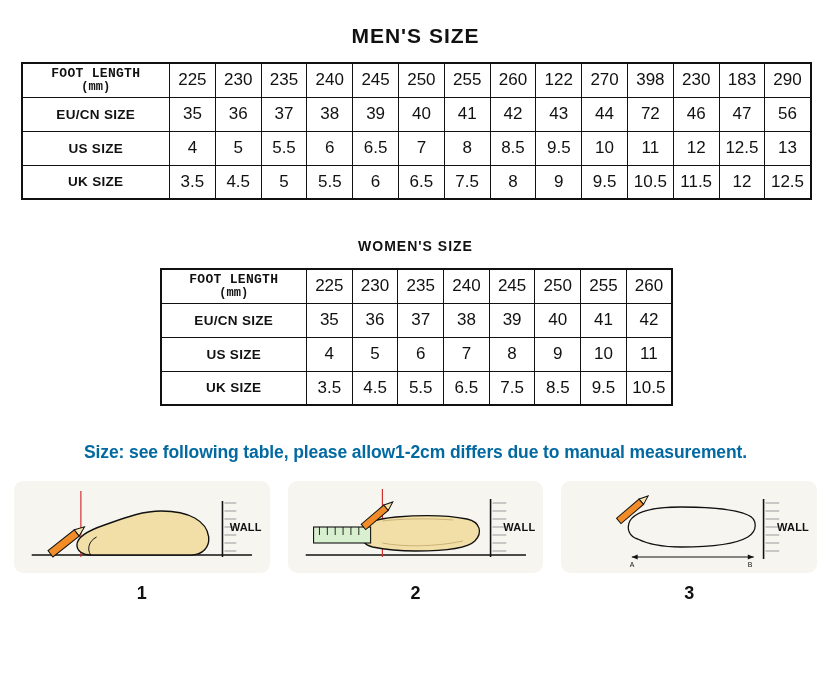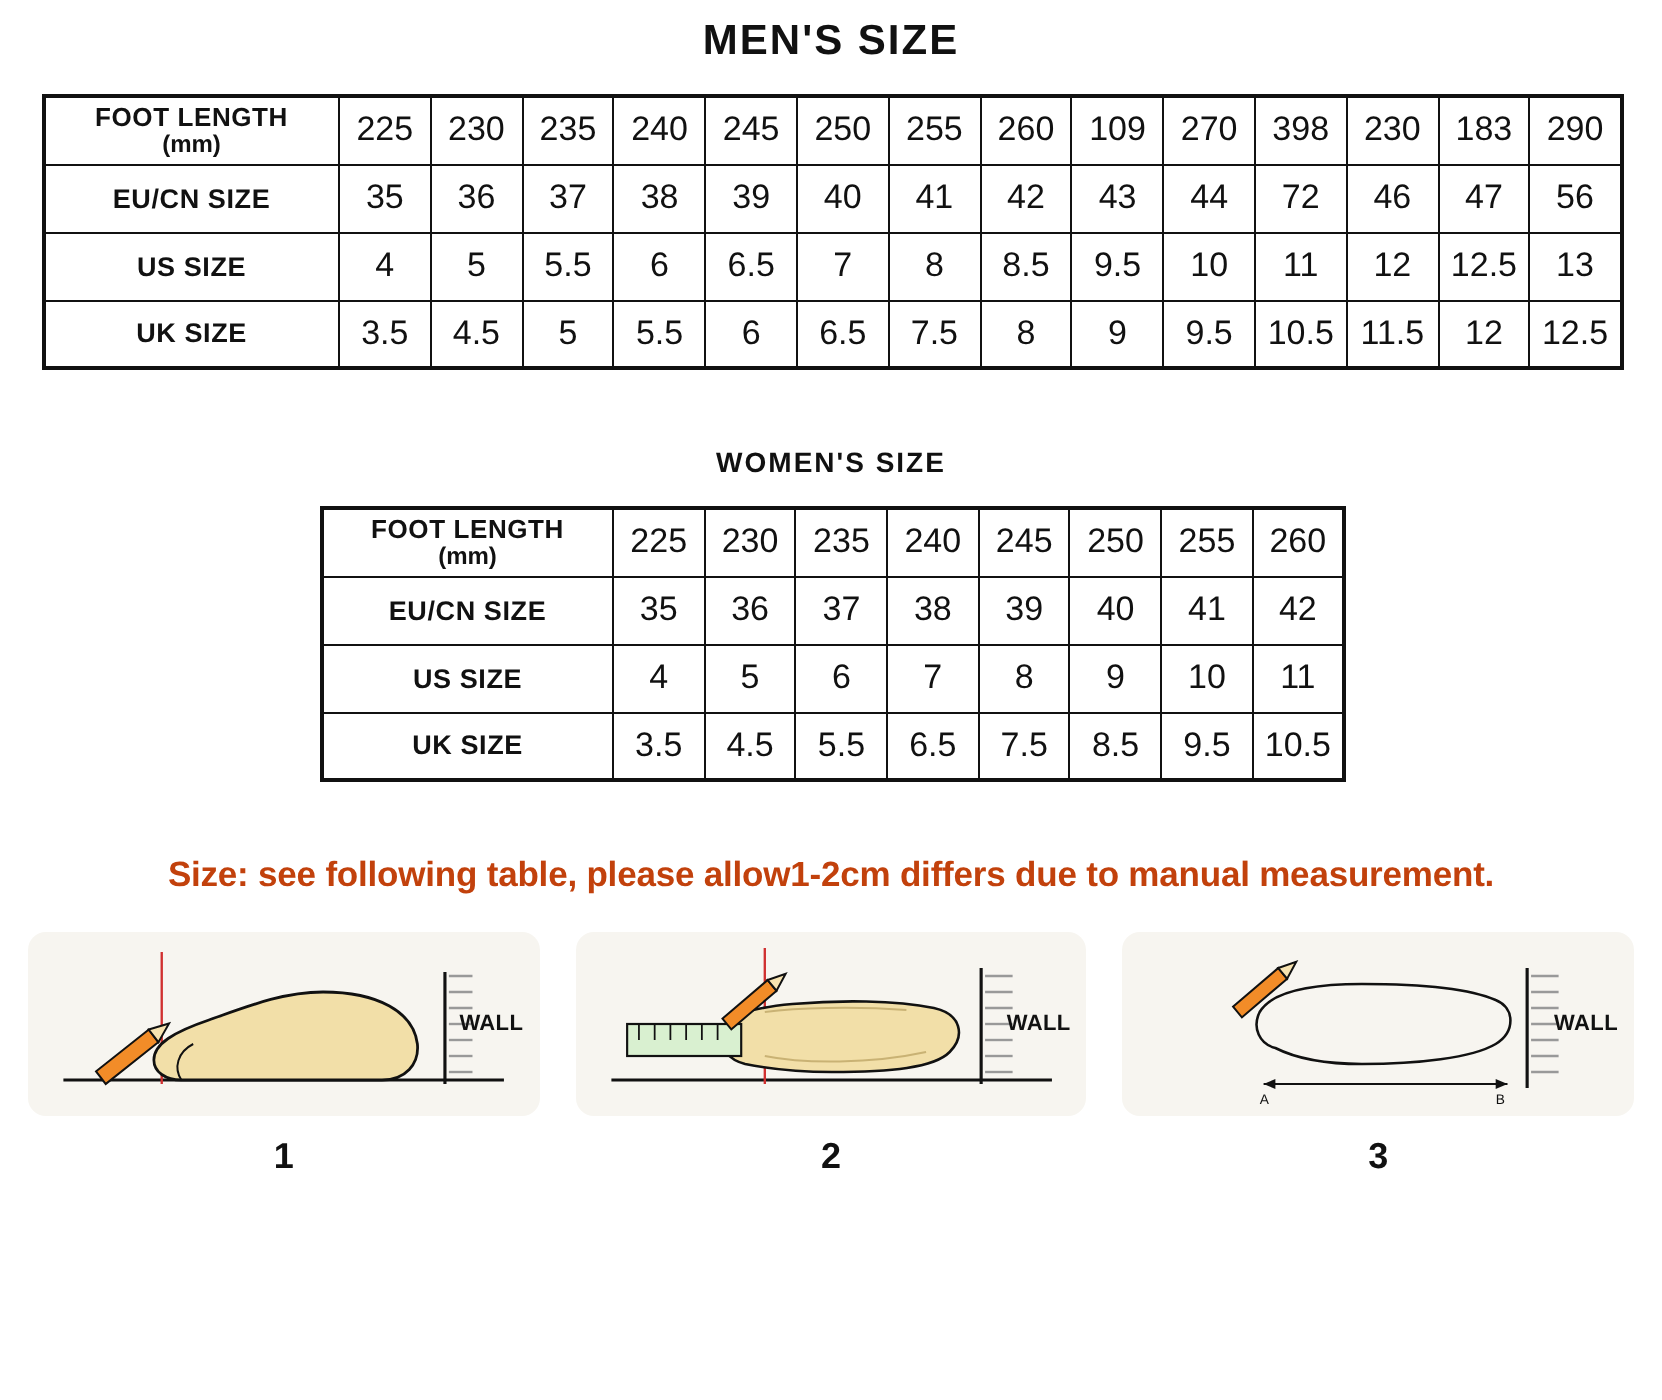--- a/index.html
+++ b/index.html
@@ -24,21 +24,21 @@
   }
 
   .section-title {
     text-align: center;
     font-weight: bold;
     letter-spacing: 1px;
     color: #111;
   }
   #mens-title {
     font-size: 21px;
-    margin-top: 9px;
+    margin-top: 24px;
     margin-bottom: 14px;
   }
   #womens-title {
     font-size: 14px;
     margin-top: 38px;
     margin-bottom: 14px;
   }
 
   table.size-table {
     border-collapse: collapse;
@@ -59,20 +59,21 @@
   }
   table.size-table td.rowhead {
     font-weight: bold;
     font-size: 13.5px;
     letter-spacing: 0.3px;
   }
   table.size-table td.rowhead.two-line {
     line-height: 1.05;
     font-size: 13px;
     padding: 2px 2px;
+    font-family: Liberation Mono, monospace;
   }
   .rowhead .sub {
     display: block;
     font-size: 12px;
     font-weight: bold;
     letter-spacing: 0;
   }
 
   
   #mens-wrap {
@@ -95,21 +96,21 @@
     width: 512px;
     border: 2px solid #111;
   }
   #womens-table td.rowhead { width: 146px; }
   #womens-table td.val { width: 45.7px; }
 
   #note {
     margin: 36px 14px 0 14px;
     font-size: 17.5px;
     font-weight: bold;
-    color: #c2410c;
+    color: #0369a1;
     text-align: center;
     letter-spacing: -0.1px;
   }
 
   #steps {
     display: flex;
     justify-content: flex-end;
     margin: 18px 14px 0 14px;
     gap: 18px;
   }
@@ -157,21 +158,21 @@
             <span class="sub">(mm)</span>
           </td>
           <td class="val">225</td>
           <td class="val">230</td>
           <td class="val">235</td>
           <td class="val">240</td>
           <td class="val">245</td>
           <td class="val">250</td>
           <td class="val">255</td>
           <td class="val">260</td>
-          <td class="val">109</td>
+          <td class="val">122</td>
           <td class="val">270</td>
           <td class="val">398</td>
           <td class="val">230</td>
           <td class="val">183</td>
           <td class="val">290</td>
         </tr>
         <tr>
           <td class="rowhead">EU/CN SIZE</td>
           <td class="val">35</td>
           <td class="val">36</td>

